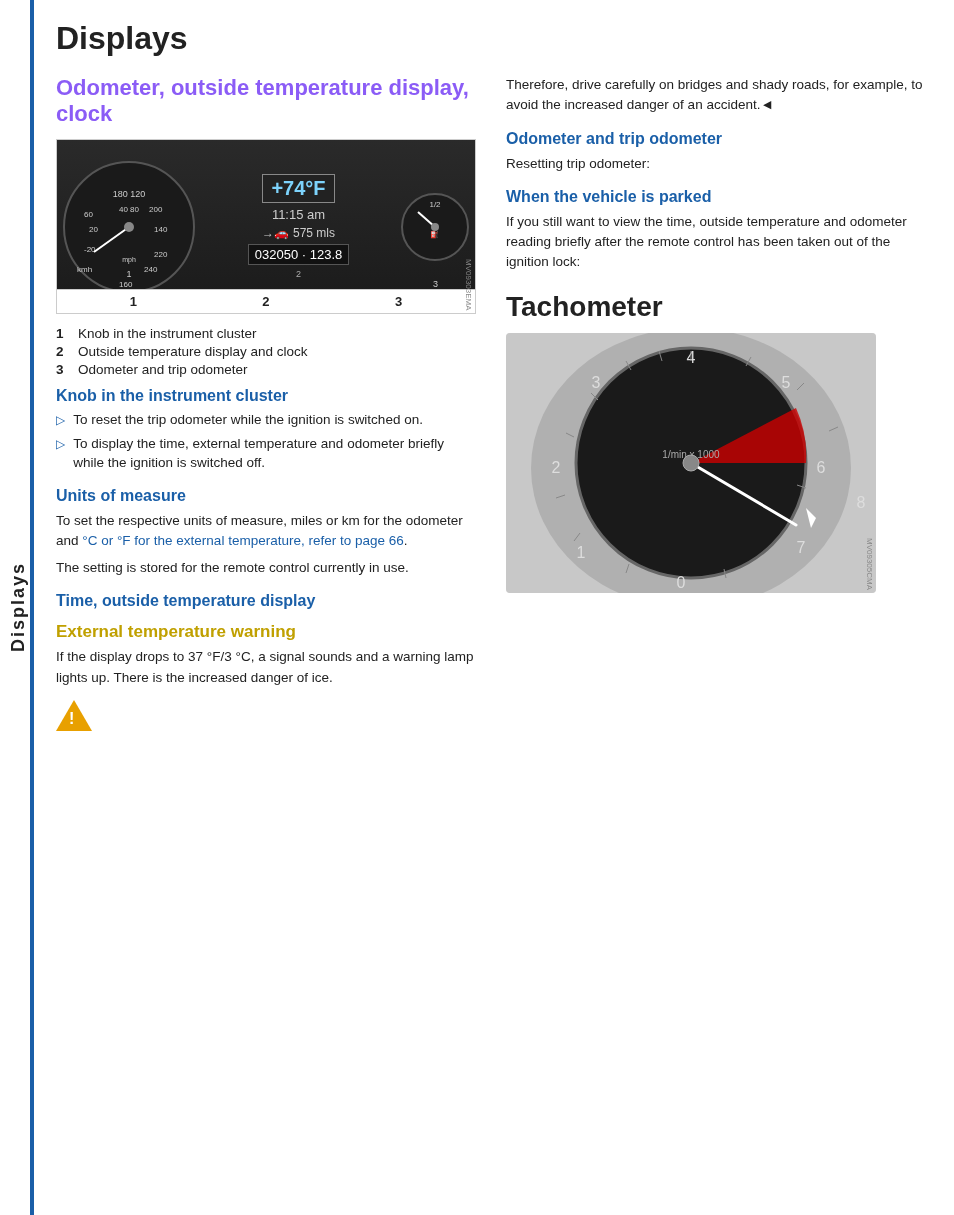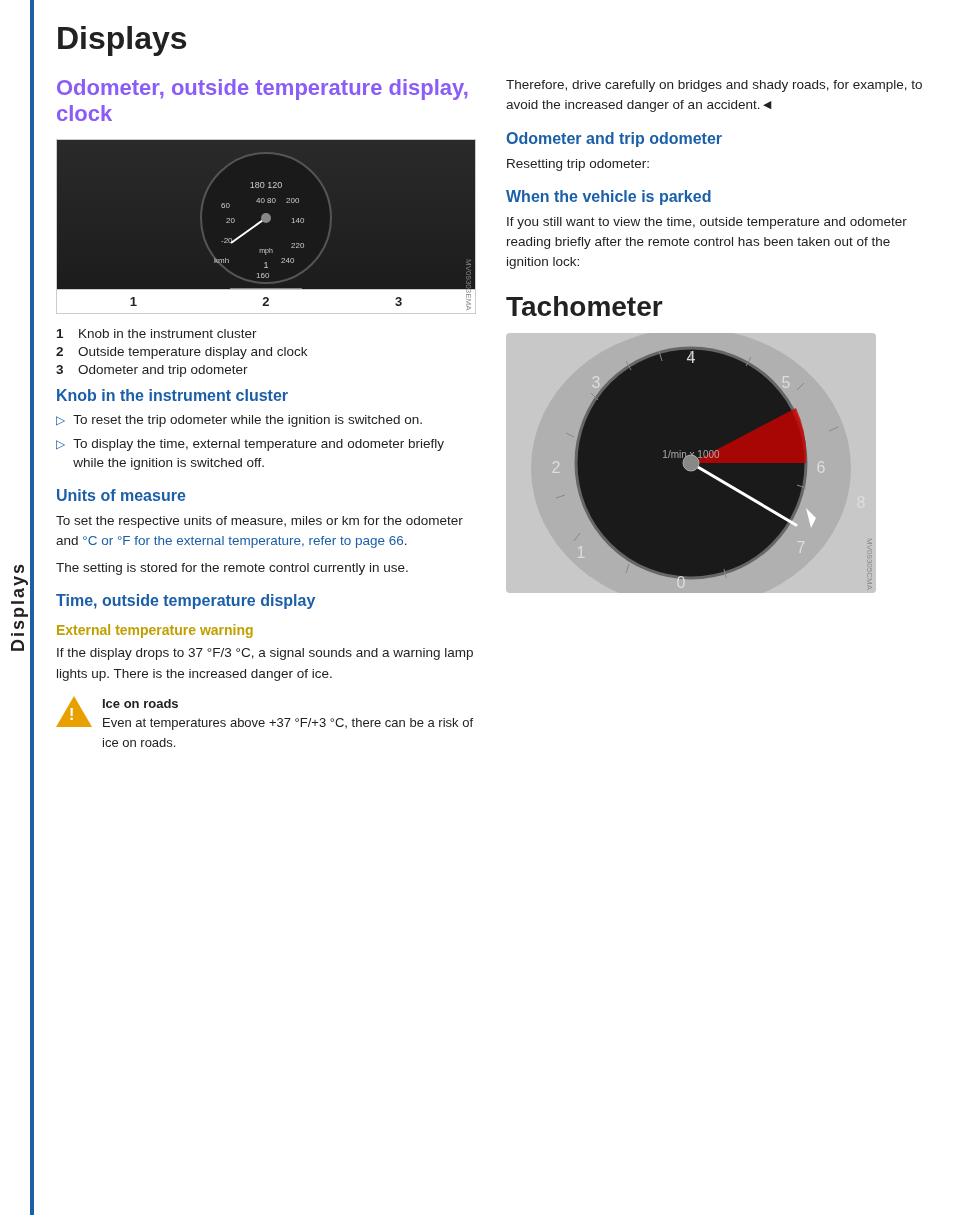--- a/index.html
+++ b/index.html
@@ -85,21 +85,21 @@
       margin-bottom: 6px;
       margin-top: 14px;
     }
     .section-heading-main {
       font-size: 22px;
       font-weight: bold;
       color: #8b5cf6;
       margin-bottom: 10px;
     }
     .section-heading-sub {
-      font-size: 14px;
+      font-size: 17px;
       font-weight: bold;
       color: #c0a000;
       margin-bottom: 5px;
       margin-top: 12px;
     }
     .section-heading-tachometer {
       font-size: 28px;
       font-weight: bold;
       color: #222;
       margin-bottom: 10px;
@@ -120,21 +120,20 @@
     
     .cluster-inner {
       width: 100%;
       height: 100%;
       background: linear-gradient(180deg, #2a2a2a 0%, #1a1a1a 100%);
       position: relative;
       display: flex;
       align-items: center;
       justify-content: space-between;
       padding: 8px 2px;
-      flex-direction: column;
     }
 
     .cluster-center-display {
       display: flex;
       flex-direction: column;
       align-items: center;
       justify-content: center;
       color: #fff;
       gap: 4px;
       font-size: 12px;
@@ -448,24 +447,20 @@
         <p class="body-text">The setting is stored for the remote control currently in use.</p>
 
         <div class="section-heading">Time, outside temperature display</div>
 
         <div class="section-heading-sub">External temperature warning</div>
         <p class="body-text">If the display drops to 37 °F/3 °C, a signal sounds and a warning lamp lights up. There is the increased danger of ice.</p>
 
         <div class="warning-box">
           <div class="warning-icon">
             <div class="triangle-warn"></div>
-          </div>
-          <div class="warning-text">
-            <div class="warning-title">Ice on roads</div>
-            <div>Even at temperatures above +37 °F/+3 °C, there can be a risk of ice on roads.</div>
           </div>
         </div>
 
       </div>
 
       <div class="right-col">
 
         <p class="right-col-text">Therefore, drive carefully on bridges and shady roads, for example, to avoid the increased danger of an accident.◄</p>
 
         <div class="section-heading">Odometer and trip odometer</div>

